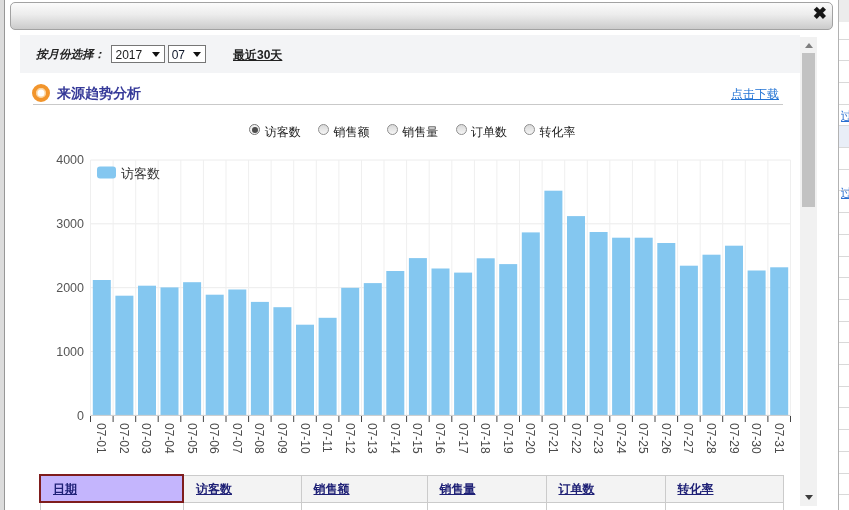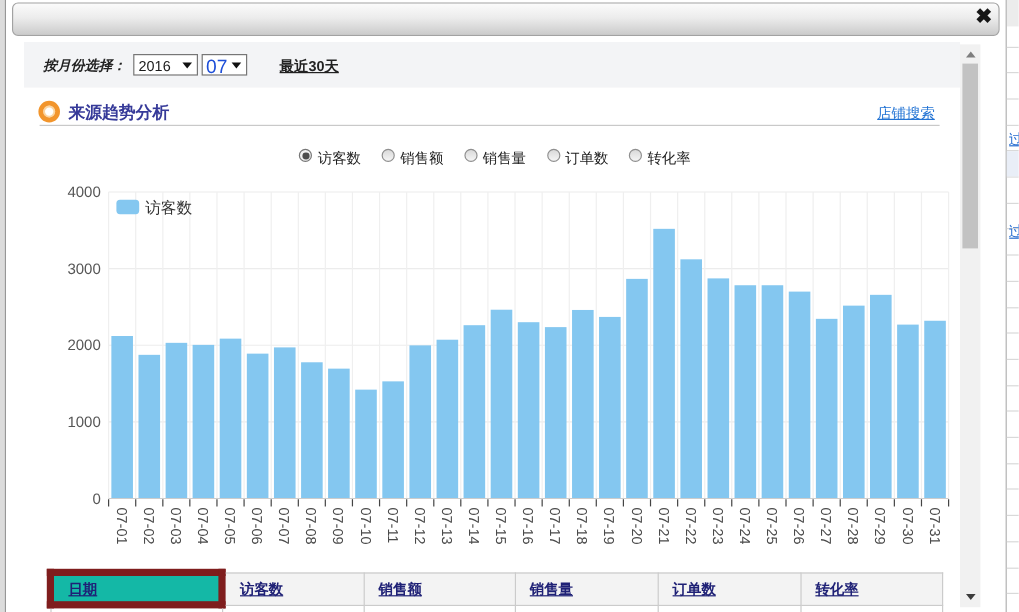--- a/index.html
+++ b/index.html
@@ -40,30 +40,30 @@
 <div class="abs" style="left:839px;top:125.5px;width:10px;height:21px;background:#e9eef7;"></div>
 <div class="abs" style="left:840.5px;top:108px;width:9px;height:15px;overflow:hidden;color:#2a6fd1;font-size:12px;text-decoration:underline;">过滤</div>
 <div class="abs" style="left:840.5px;top:185px;width:9px;height:15px;overflow:hidden;color:#2a6fd1;font-size:12px;text-decoration:underline;">过滤</div>
 
 <div class="abs" style="left:10px;top:2px;width:822.5px;height:27.5px;border:1px solid #a2a2a2;border-radius:5px;background:linear-gradient(#fbfbfb,#ececec 45%,#cbcbcb);"></div>
 <div class="abs" style="left:812.8px;top:2.8px;font-size:17px;font-weight:bold;color:#151515;">✖</div>
 
 <div class="abs" style="left:20px;top:35px;width:780px;height:38px;background:#f3f4f6;"></div>
 <div class="abs" style="left:36px;top:46.5px;font-size:11.5px;font-weight:bold;color:#222;font-style:italic;">按月份选择：</div>
 <div class="abs" style="left:111px;top:45.3px;width:53.5px;height:18px;border:1px solid #767676;background:#fff;"></div>
-<div class="abs" style="left:115.5px;top:47.5px;font-size:12px;color:#1a1a1a;">2016</div>
+<div class="abs" style="left:115.5px;top:47.5px;font-size:12px;color:#1a1a1a;">2017</div>
 <div class="abs" style="left:151.5px;top:52px;width:0;height:0;border-left:4.2px solid transparent;border-right:4.2px solid transparent;border-top:5.7px solid #111;"></div>
 <div class="abs" style="left:168.3px;top:45.3px;width:38px;height:18px;border:1px solid #767676;background:#fff;"></div>
-<div class="abs" style="left:171.7px;top:47.5px;font-size:16px;color:#1d4ed8;">07</div>
+<div class="abs" style="left:171.7px;top:47.5px;font-size:12px;color:#0f172a;">07</div>
 <div class="abs" style="left:193.1px;top:52px;width:0;height:0;border-left:4.2px solid transparent;border-right:4.2px solid transparent;border-top:5.7px solid #111;"></div>
 <div class="abs" style="left:233px;top:47px;font-size:12px;font-weight:bold;color:#222;text-decoration:underline;">最近30天</div>
 
 <div class="abs" style="left:32px;top:84px;width:18px;height:18px;border-radius:50%;border:4.5px solid #f2952c;background:#fff;box-shadow:inset 0 0 0 1.5px #fbd6a2;"></div>
 <div class="abs" style="left:57px;top:85px;font-size:14px;font-weight:bold;color:#363a99;">来源趋势分析</div>
-<div class="abs" style="left:731px;top:85.5px;font-size:12px;color:#2273d4;text-decoration:underline;">店铺搜索</div>
+<div class="abs" style="left:731px;top:85.5px;font-size:12px;color:#2273d4;text-decoration:underline;">点击下载</div>
 <div class="abs" style="left:32.5px;top:104px;width:750.5px;height:1px;background:#c9c9c9;"></div>
 
 <div class="abs" style="left:249.3px;top:124.2px;width:11px;height:11px;border-radius:50%;border:1px solid #777;background:#f2f2f2;"></div>
 <div class="abs" style="left:251.9px;top:126.8px;width:5.8px;height:5.8px;border-radius:50%;background:#4d4d4d;"></div>
 <div class="abs" style="left:264.8px;top:123.5px;font-size:12px;color:#1a1a1a;">访客数</div>
 <div class="abs" style="left:318.0px;top:124.2px;width:11px;height:11px;border-radius:50%;border:1px solid #8f8f8f;background:linear-gradient(#d9d9d9,#f5f5f5);"></div>
 <div class="abs" style="left:333.5px;top:123.5px;font-size:12px;color:#1a1a1a;">销售额</div>
 <div class="abs" style="left:386.8px;top:124.2px;width:11px;height:11px;border-radius:50%;border:1px solid #8f8f8f;background:linear-gradient(#d9d9d9,#f5f5f5);"></div>
 <div class="abs" style="left:402.3px;top:123.5px;font-size:12px;color:#1a1a1a;">销售量</div>
 <div class="abs" style="left:455.6px;top:124.2px;width:11px;height:11px;border-radius:50%;border:1px solid #8f8f8f;background:linear-gradient(#d9d9d9,#f5f5f5);"></div>
@@ -209,21 +209,21 @@
 <text transform="rotate(90 752.1 423)" x="752.1" y="423" font-size="12" fill="#4a4a4a">07-30</text>
 <text transform="rotate(90 774.7 423)" x="774.7" y="423" font-size="12" fill="#4a4a4a">07-31</text>
 <rect x="97" y="166.5" width="19" height="12" rx="3" fill="#84c7f0"></rect>
 <text x="121" y="177.5" font-size="13" fill="#333">访客数</text>
 </svg>
 
 <div class="abs" style="left:39px;top:474.4px;">
 <table style="border-collapse:collapse;table-layout:fixed;">
 <tbody>
           <tr>
-<td style="width:143px;height:27px;border:6px solid #7f1d1d;background:#14b8a6;padding-left:12px;"><span style="font-size:12px;font-weight:bold;color:#1f2176;text-decoration:underline;">日期</span></td>
+<td style="width:143px;height:27px;border:2px solid #7f1d1d;background:#c4b5fd;padding-left:12px;"><span style="font-size:12px;font-weight:bold;color:#1f2176;text-decoration:underline;">日期</span></td>
 <td style="width:118px;height:27px;border:1px solid #cbcbcb;background:#f3f3f3;padding-left:12px;"><span style="font-size:12px;font-weight:bold;color:#1f2176;text-decoration:underline;">访客数</span></td>
 <td style="width:126px;height:27px;border:1px solid #cbcbcb;background:#f3f3f3;padding-left:12px;"><span style="font-size:12px;font-weight:bold;color:#1f2176;text-decoration:underline;">销售额</span></td>
 <td style="width:119px;height:27px;border:1px solid #cbcbcb;background:#f3f3f3;padding-left:12px;"><span style="font-size:12px;font-weight:bold;color:#1f2176;text-decoration:underline;">销售量</span></td>
 <td style="width:119px;height:27px;border:1px solid #cbcbcb;background:#f3f3f3;padding-left:12px;"><span style="font-size:12px;font-weight:bold;color:#1f2176;text-decoration:underline;">订单数</span></td>
 <td style="width:118px;height:27px;border:1px solid #cbcbcb;background:#f3f3f3;padding-left:12px;"><span style="font-size:12px;font-weight:bold;color:#1f2176;text-decoration:underline;">转化率</span></td>
 </tr>
 <tr>
             <td style="height:40px;border:1px solid #cbcbcb;background:#fff;" colspan="1"></td>
             <td style="border:1px solid #cbcbcb;"></td>
             <td style="border:1px solid #cbcbcb;"></td>

